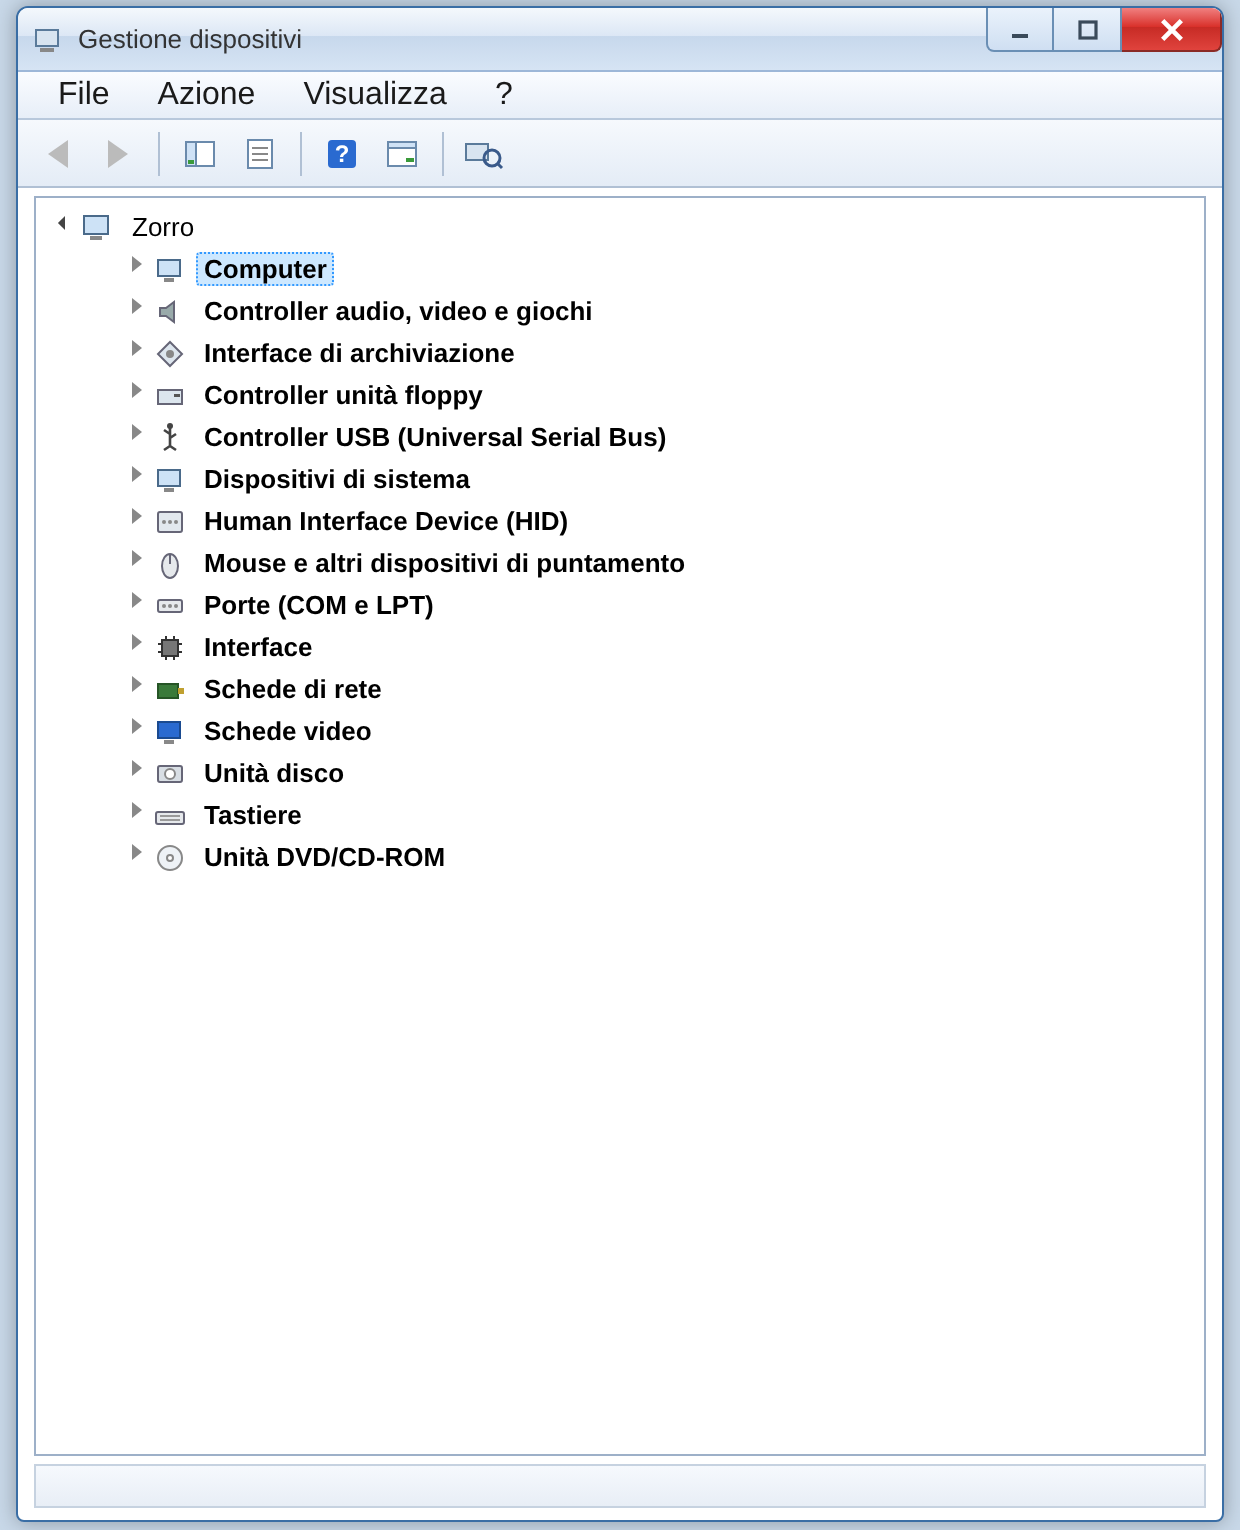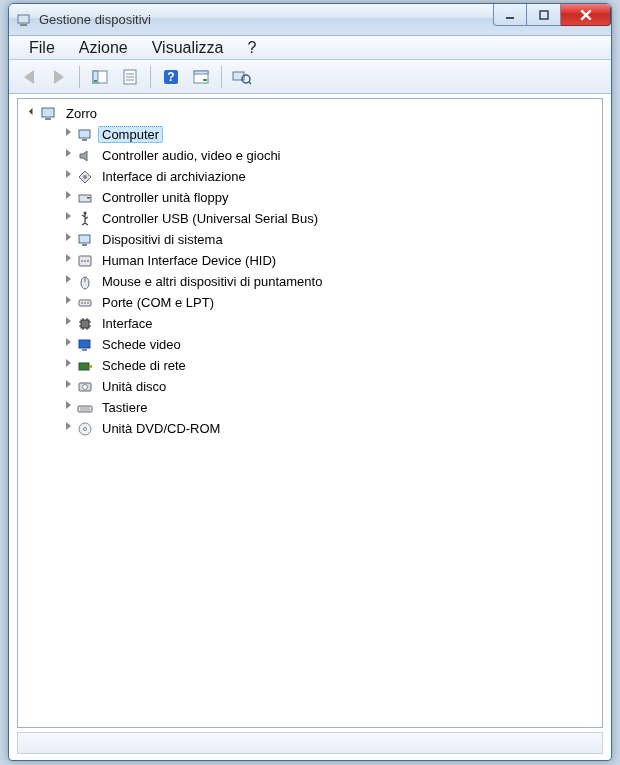--- a/index.html
+++ b/index.html
@@ -138,21 +138,21 @@
     width: 18px; height: 18px; margin-right: 4px;
     display: flex; align-items: center; justify-content: center;
   }
   .node .label { padding: 1px 4px; }
   .node.selected .label {
     background: #cde8ff;
     border: 1px dotted #3399ff;
     border-radius: 2px;
     padding: 0 3px;
   }
-  .children { margin-left: 20px; }
+  .children { margin-left: 20px; font-weight: bold; }
   .children .node { margin-left: 16px; }
 </style>
 </head>
 <body>
 
 <div class="window">
 
   <div class="titlebar">
     <span class="appicon">
       <svg viewBox="0 0 16 16">
@@ -354,35 +354,35 @@
                 <line x1="6" y1="12" x2="6" y2="14" stroke="#333"></line>
                 <line x1="10" y1="12" x2="10" y2="14" stroke="#333"></line>
               </svg>
             </span>
             <span class="label">Interface</span>
           </div>
           <div class="node">
             <span class="expander closed"></span>
             <span class="nodeicon">
               <svg width="16" height="16" viewBox="0 0 16 16">
+                <rect x="2" y="5" width="10" height="7" fill="#3a7a3a" stroke="#265526"></rect>
+                <rect x="12" y="7" width="3" height="3" fill="#c0a030"></rect>
+              </svg>
+            </span>
+            <span class="label">Schede di rete</span>
+          </div>
+          <div class="node">
+            <span class="expander closed"></span>
+            <span class="nodeicon">
+              <svg width="16" height="16" viewBox="0 0 16 16">
                 <rect x="2" y="3" width="11" height="8" fill="#2a6ad0" stroke="#1a4a90"></rect>
                 <rect x="5" y="12" width="5" height="2" fill="#888"></rect>
               </svg>
             </span>
             <span class="label">Schede video</span>
-          </div>
-          <div class="node">
-            <span class="expander closed"></span>
-            <span class="nodeicon">
-              <svg width="16" height="16" viewBox="0 0 16 16">
-                <rect x="2" y="5" width="10" height="7" fill="#3a7a3a" stroke="#265526"></rect>
-                <rect x="12" y="7" width="3" height="3" fill="#c0a030"></rect>
-              </svg>
-            </span>
-            <span class="label">Schede di rete</span>
           </div>
           <div class="node">
             <span class="expander closed"></span>
             <span class="nodeicon">
               <svg width="16" height="16" viewBox="0 0 16 16">
                 <rect x="2" y="4" width="12" height="8" rx="1" fill="#d8dee4" stroke="#667"></rect>
                 <circle cx="8" cy="8" r="2.5" fill="#fff" stroke="#888"></circle>
               </svg>
             </span>
             <span class="label">Unità disco</span>

